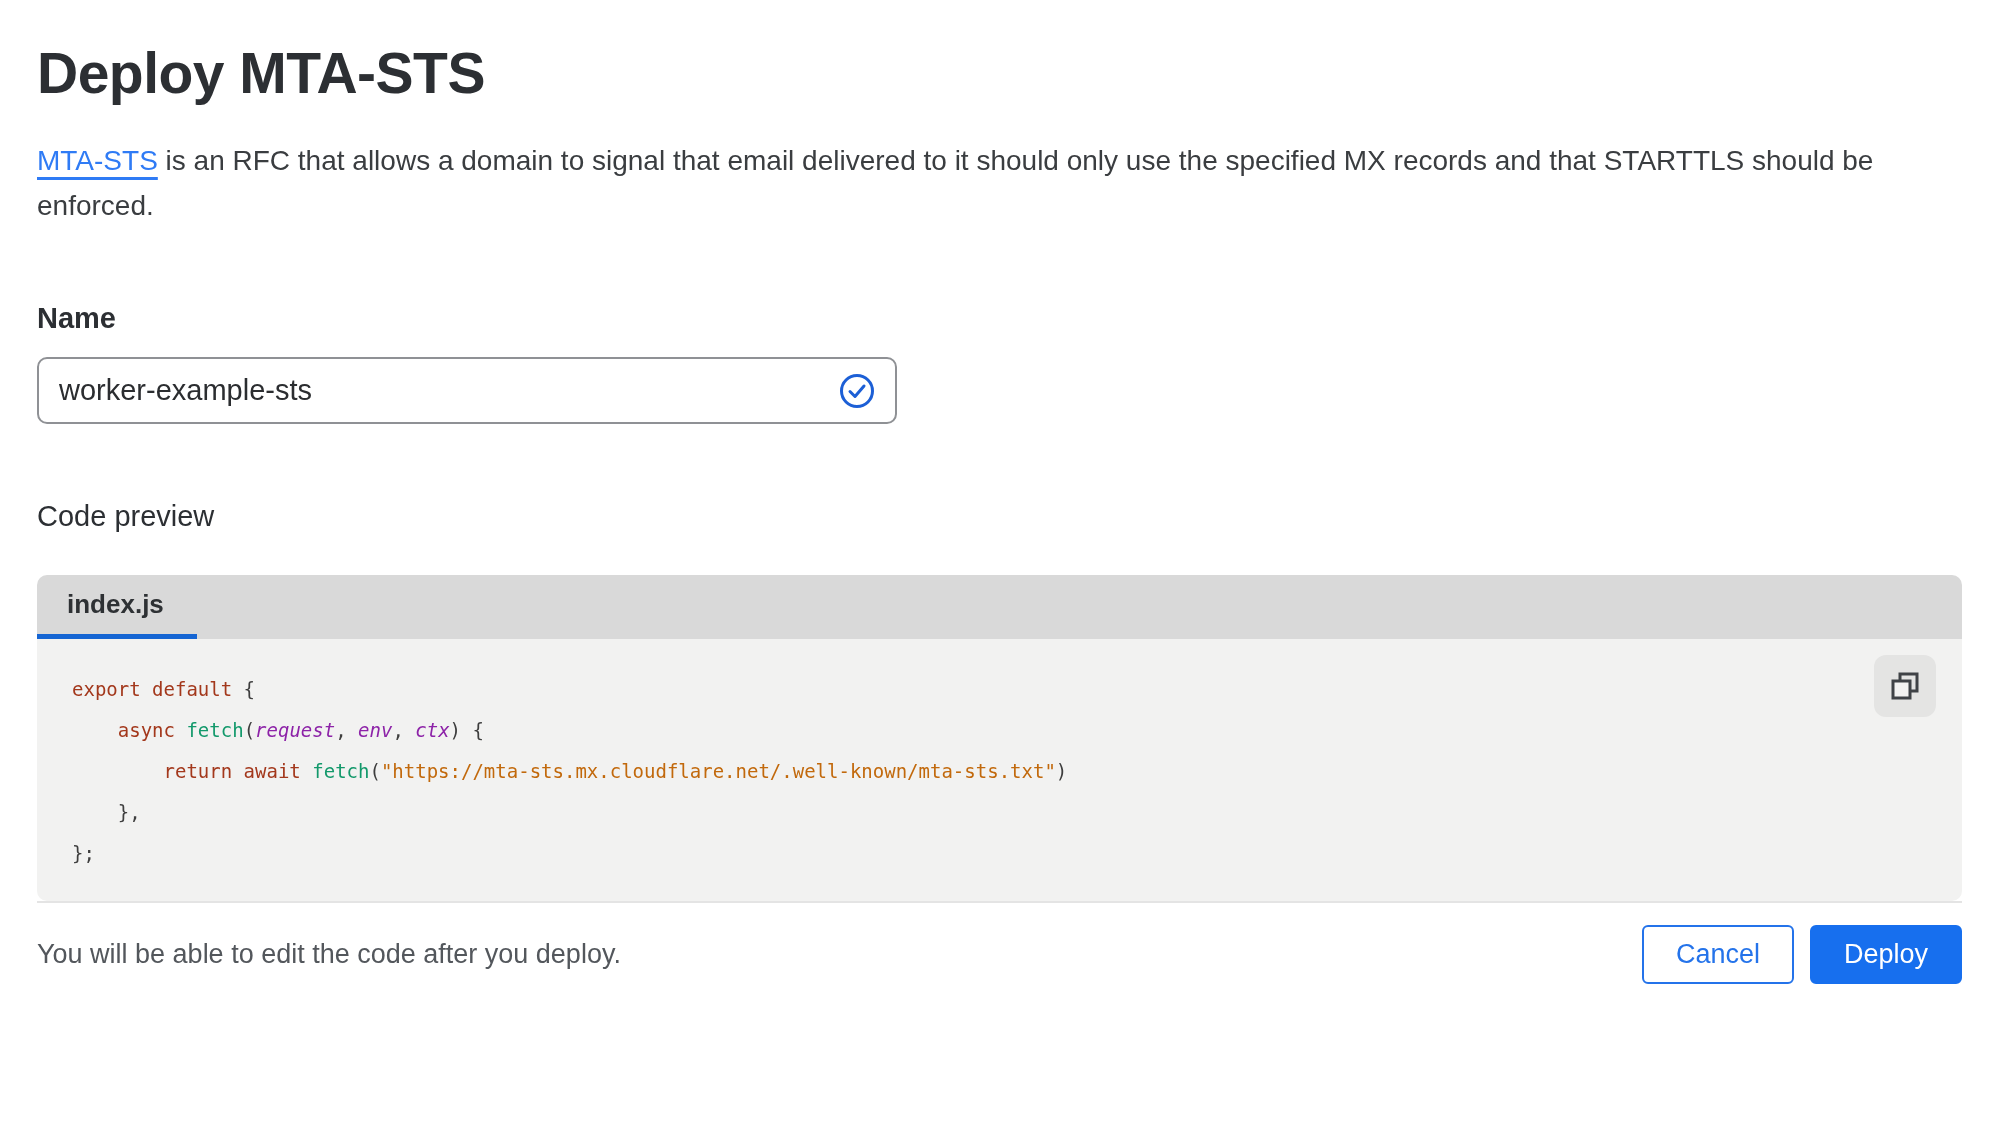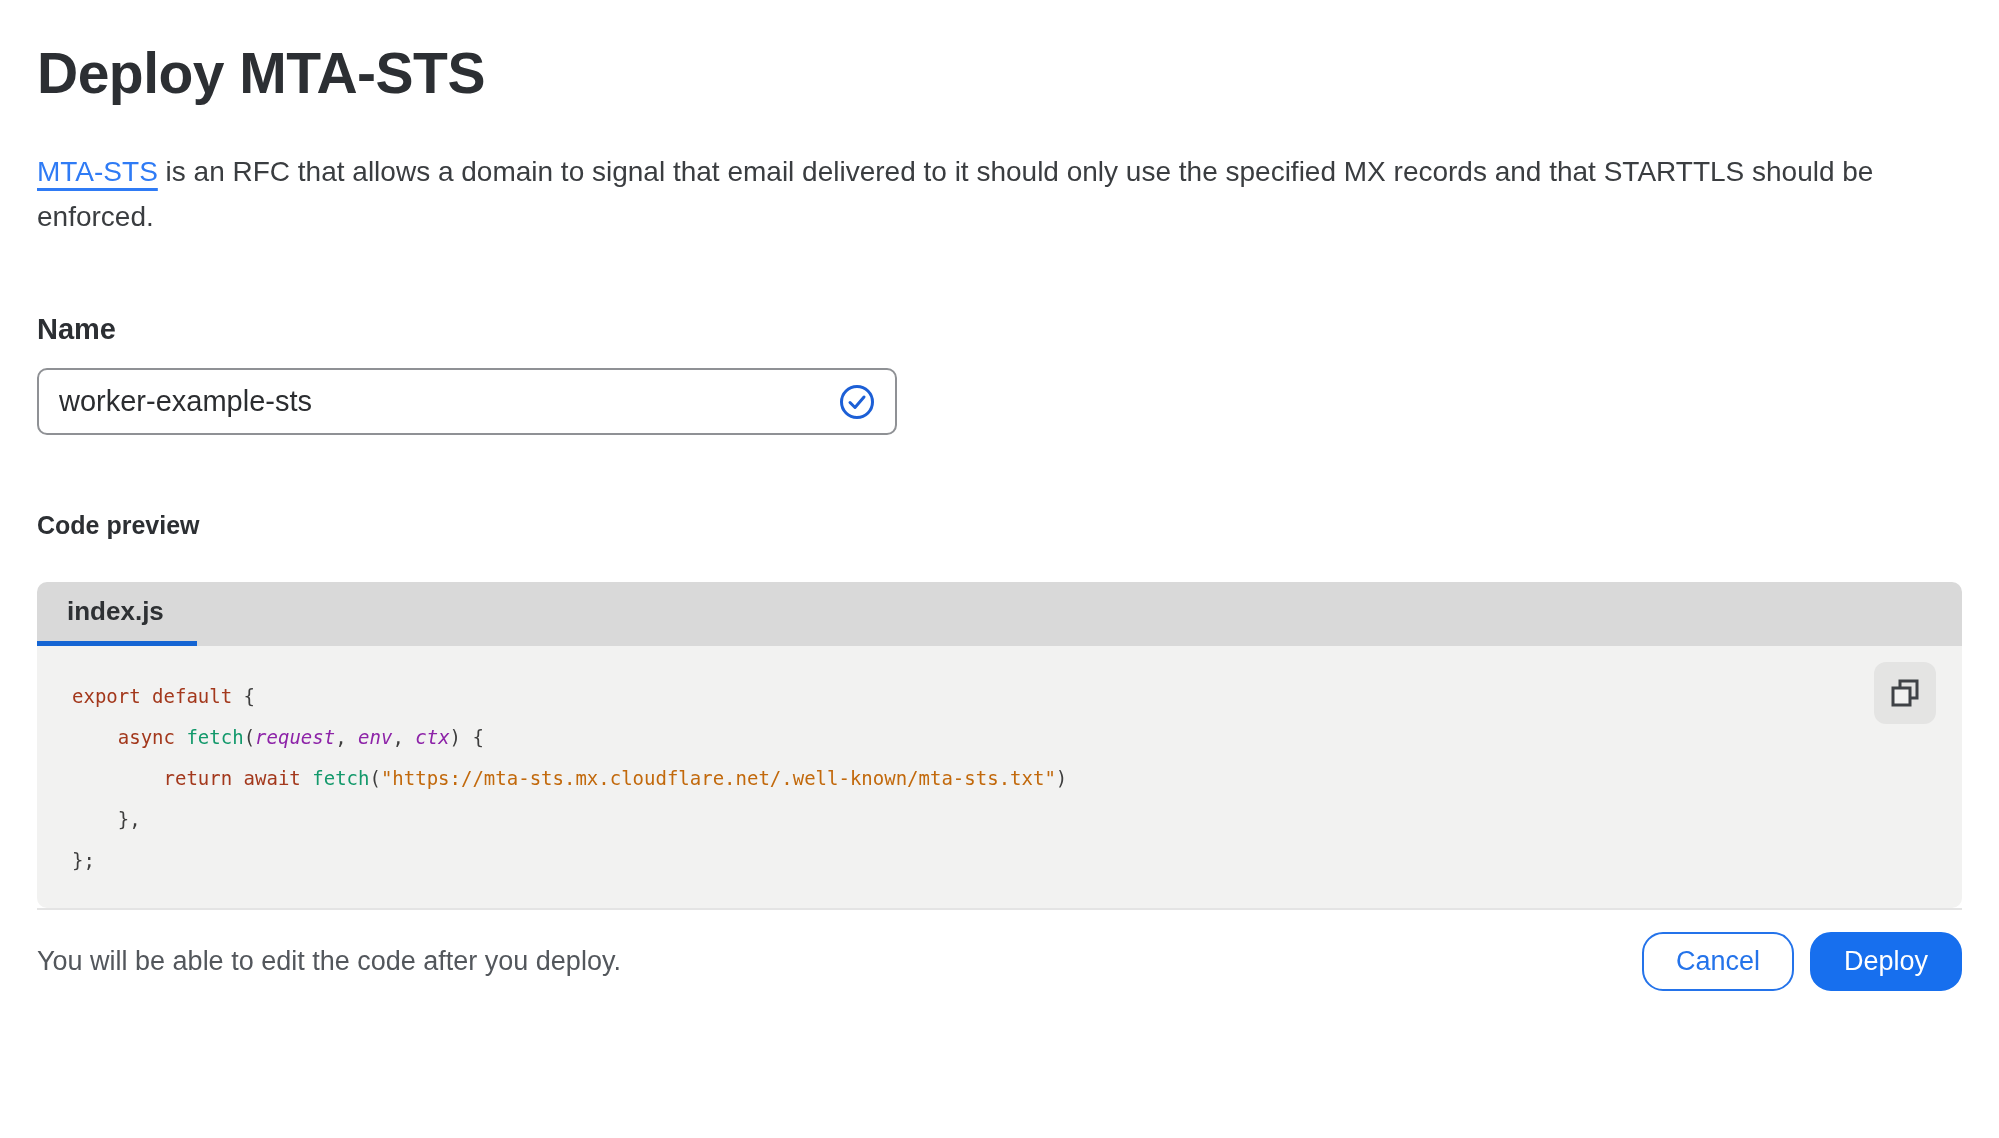--- a/index.html
+++ b/index.html
@@ -17,21 +17,21 @@
   .page-title {
     margin-top: 40px;
     font-size: 57px;
     font-weight: bold;
     letter-spacing: -0.5px;
     color: #2c2f33;
   }
 
   
   .desc {
-    margin-top: 43px;
+    margin-top: 32px;
     font-size: 28px;
     line-height: 45px;
     max-width: 1890px;
     color: #3a3d40;
   }
   .desc a {
     color: #2f7bf5;
     text-decoration: underline;
     text-underline-offset: 7px;
     text-decoration-thickness: 3px;
@@ -66,22 +66,22 @@
     top: 50%;
     transform: translateY(-50%);
     width: 36px;
     height: 36px;
     display: block;
   }
 
   
   .code-section { margin-top: 76px; }
   .code-label {
-    font-size: 25px;
-    font-weight: bold;
+    font-size: 29px;
+    font-weight: normal;
     color: #2c2f33;
     margin-bottom: 42px;
   }
   .code-block { border-radius: 10px; }
   .tabbar {
     background: #d9d9d9;
     height: 64px;
     border-radius: 10px 10px 0 0;
     display: flex;
     align-items: stretch;
@@ -142,21 +142,21 @@
     align-items: center;
     padding-top: 22px;
   }
   .footer-note { font-size: 27px; color: #53575c; }
   .actions { display: flex; gap: 16px; }
   .btn {
     height: 59px;
     padding: 16px 32px;
     font-family: "Liberation Sans", sans-serif;
     font-size: 27px;
-    border-radius: 21px;
+    border-radius: 6px;
     cursor: pointer;
     display: flex;
     align-items: center;
   }
   .btn-cancel {
     background: #ffffff;
     border: 2px solid #2473ea;
     color: #2473ea;
   }
   .btn-deploy {

